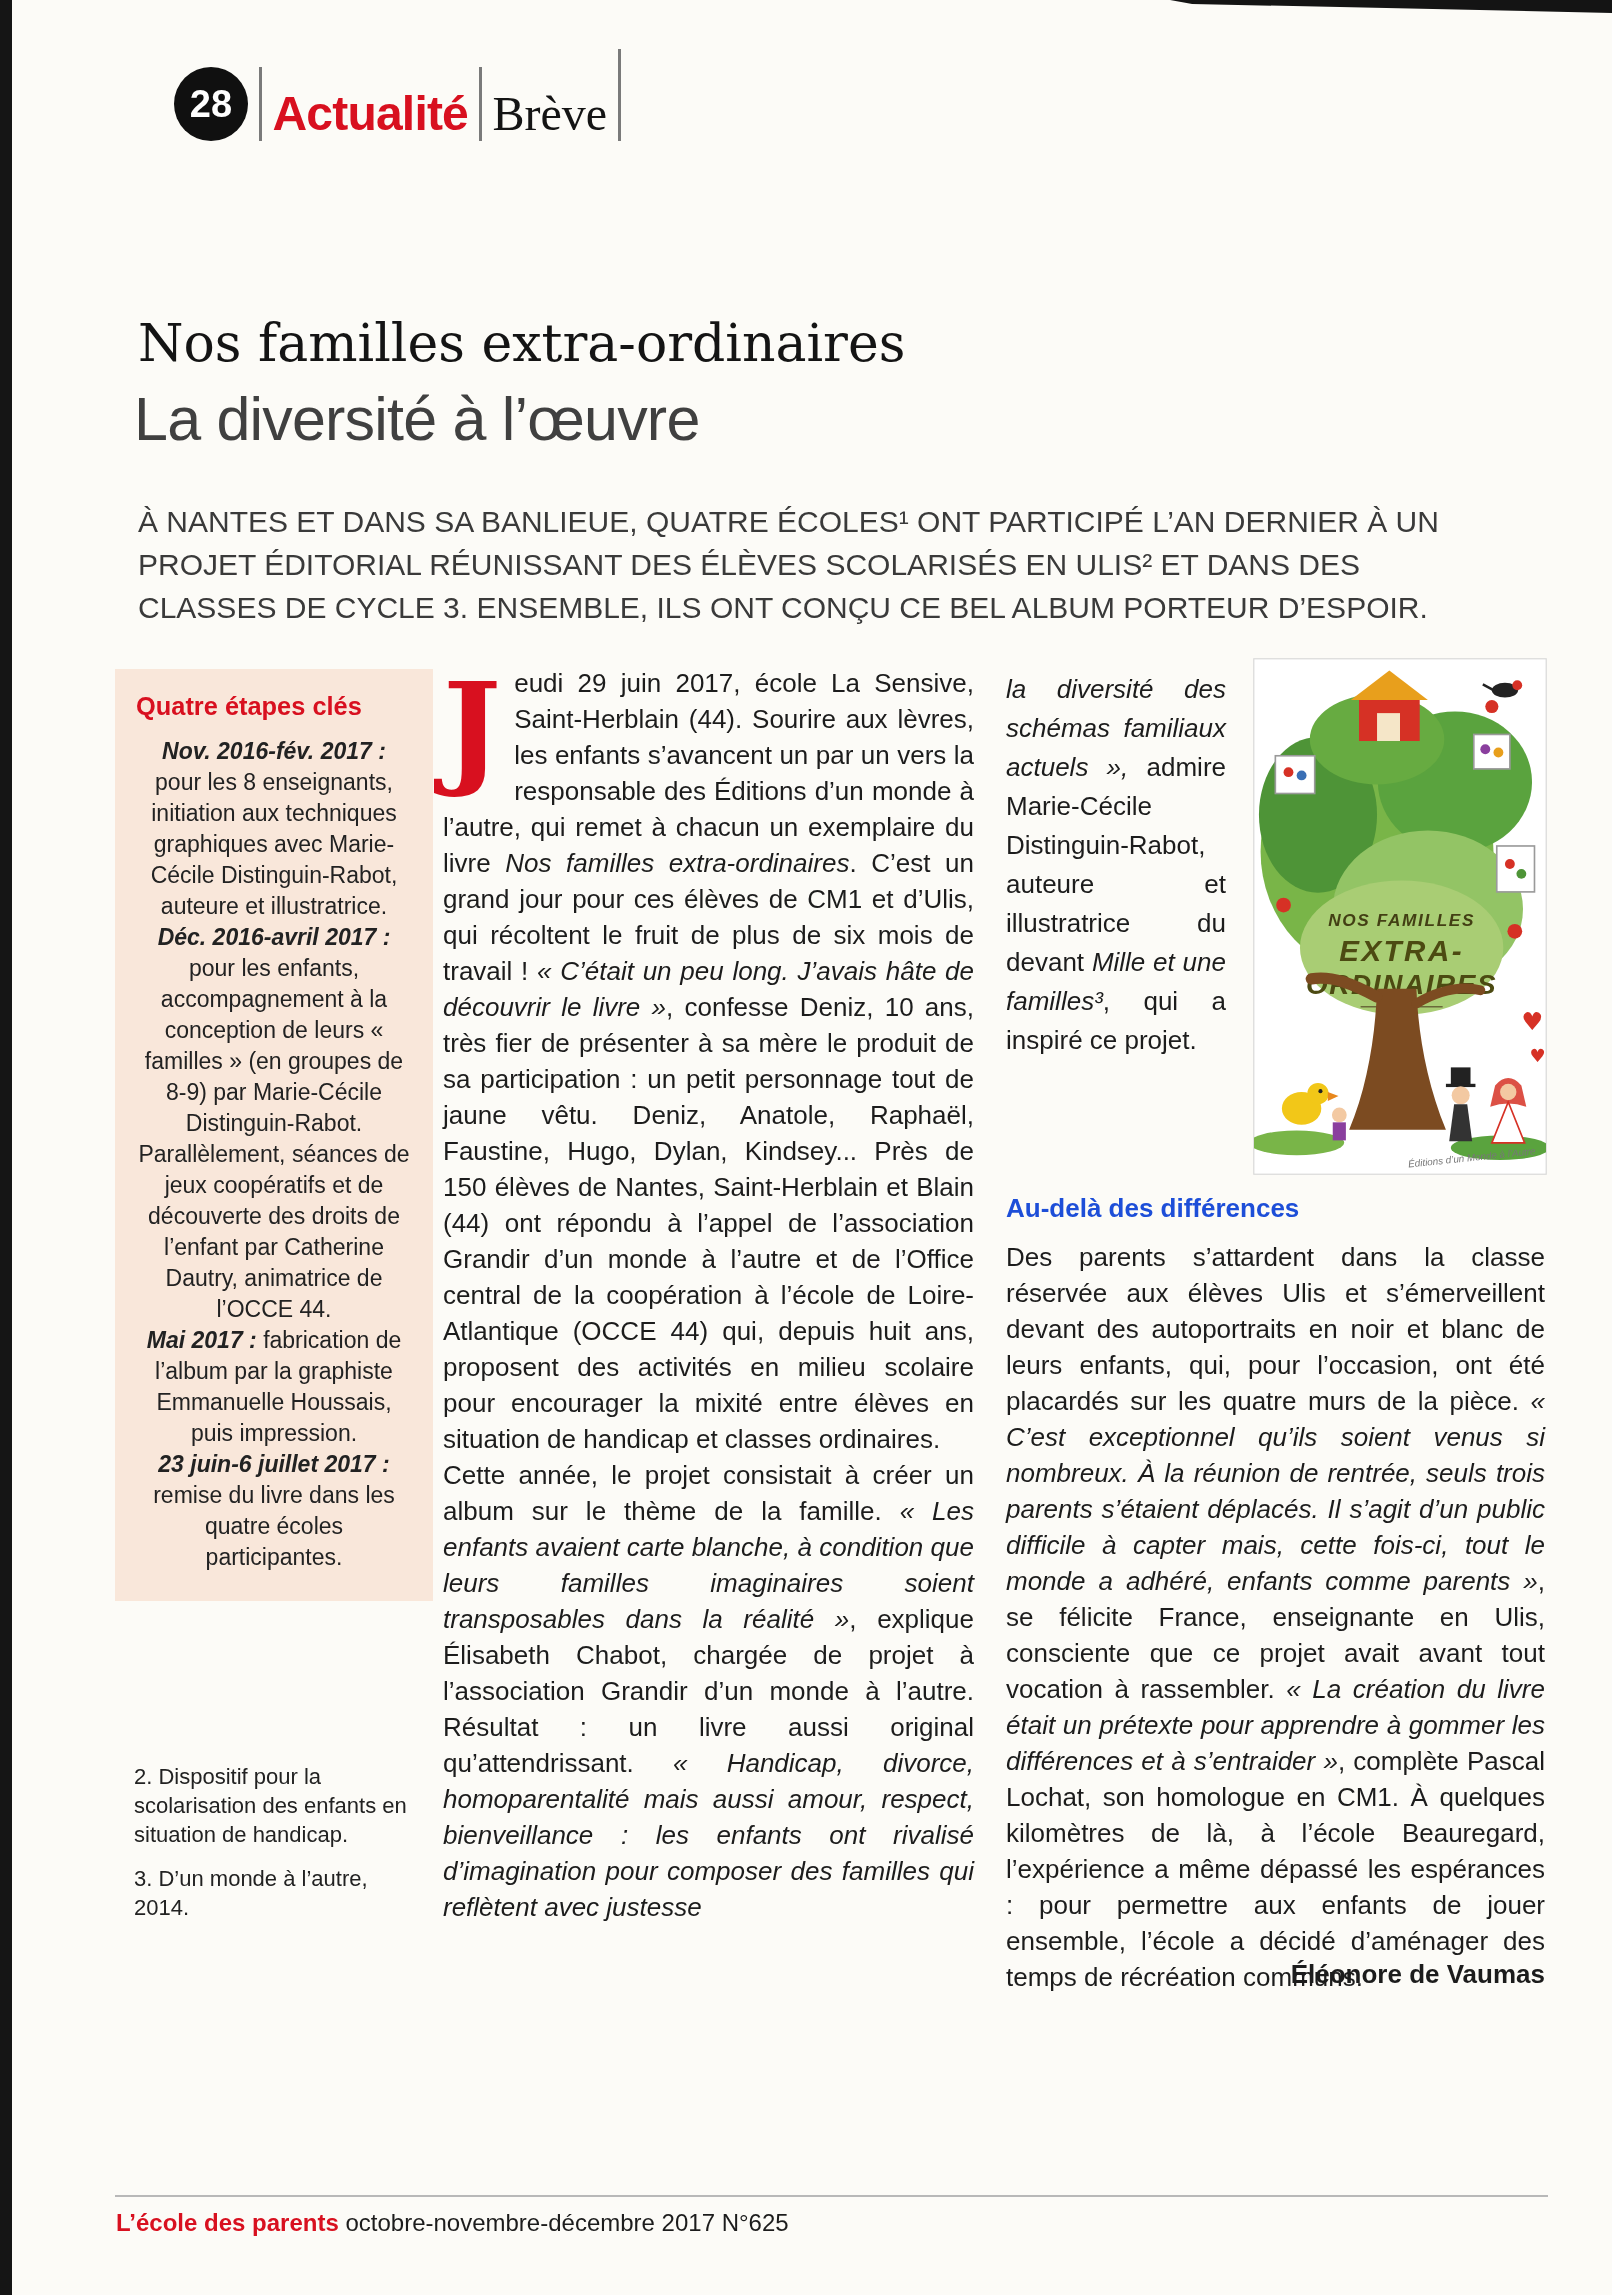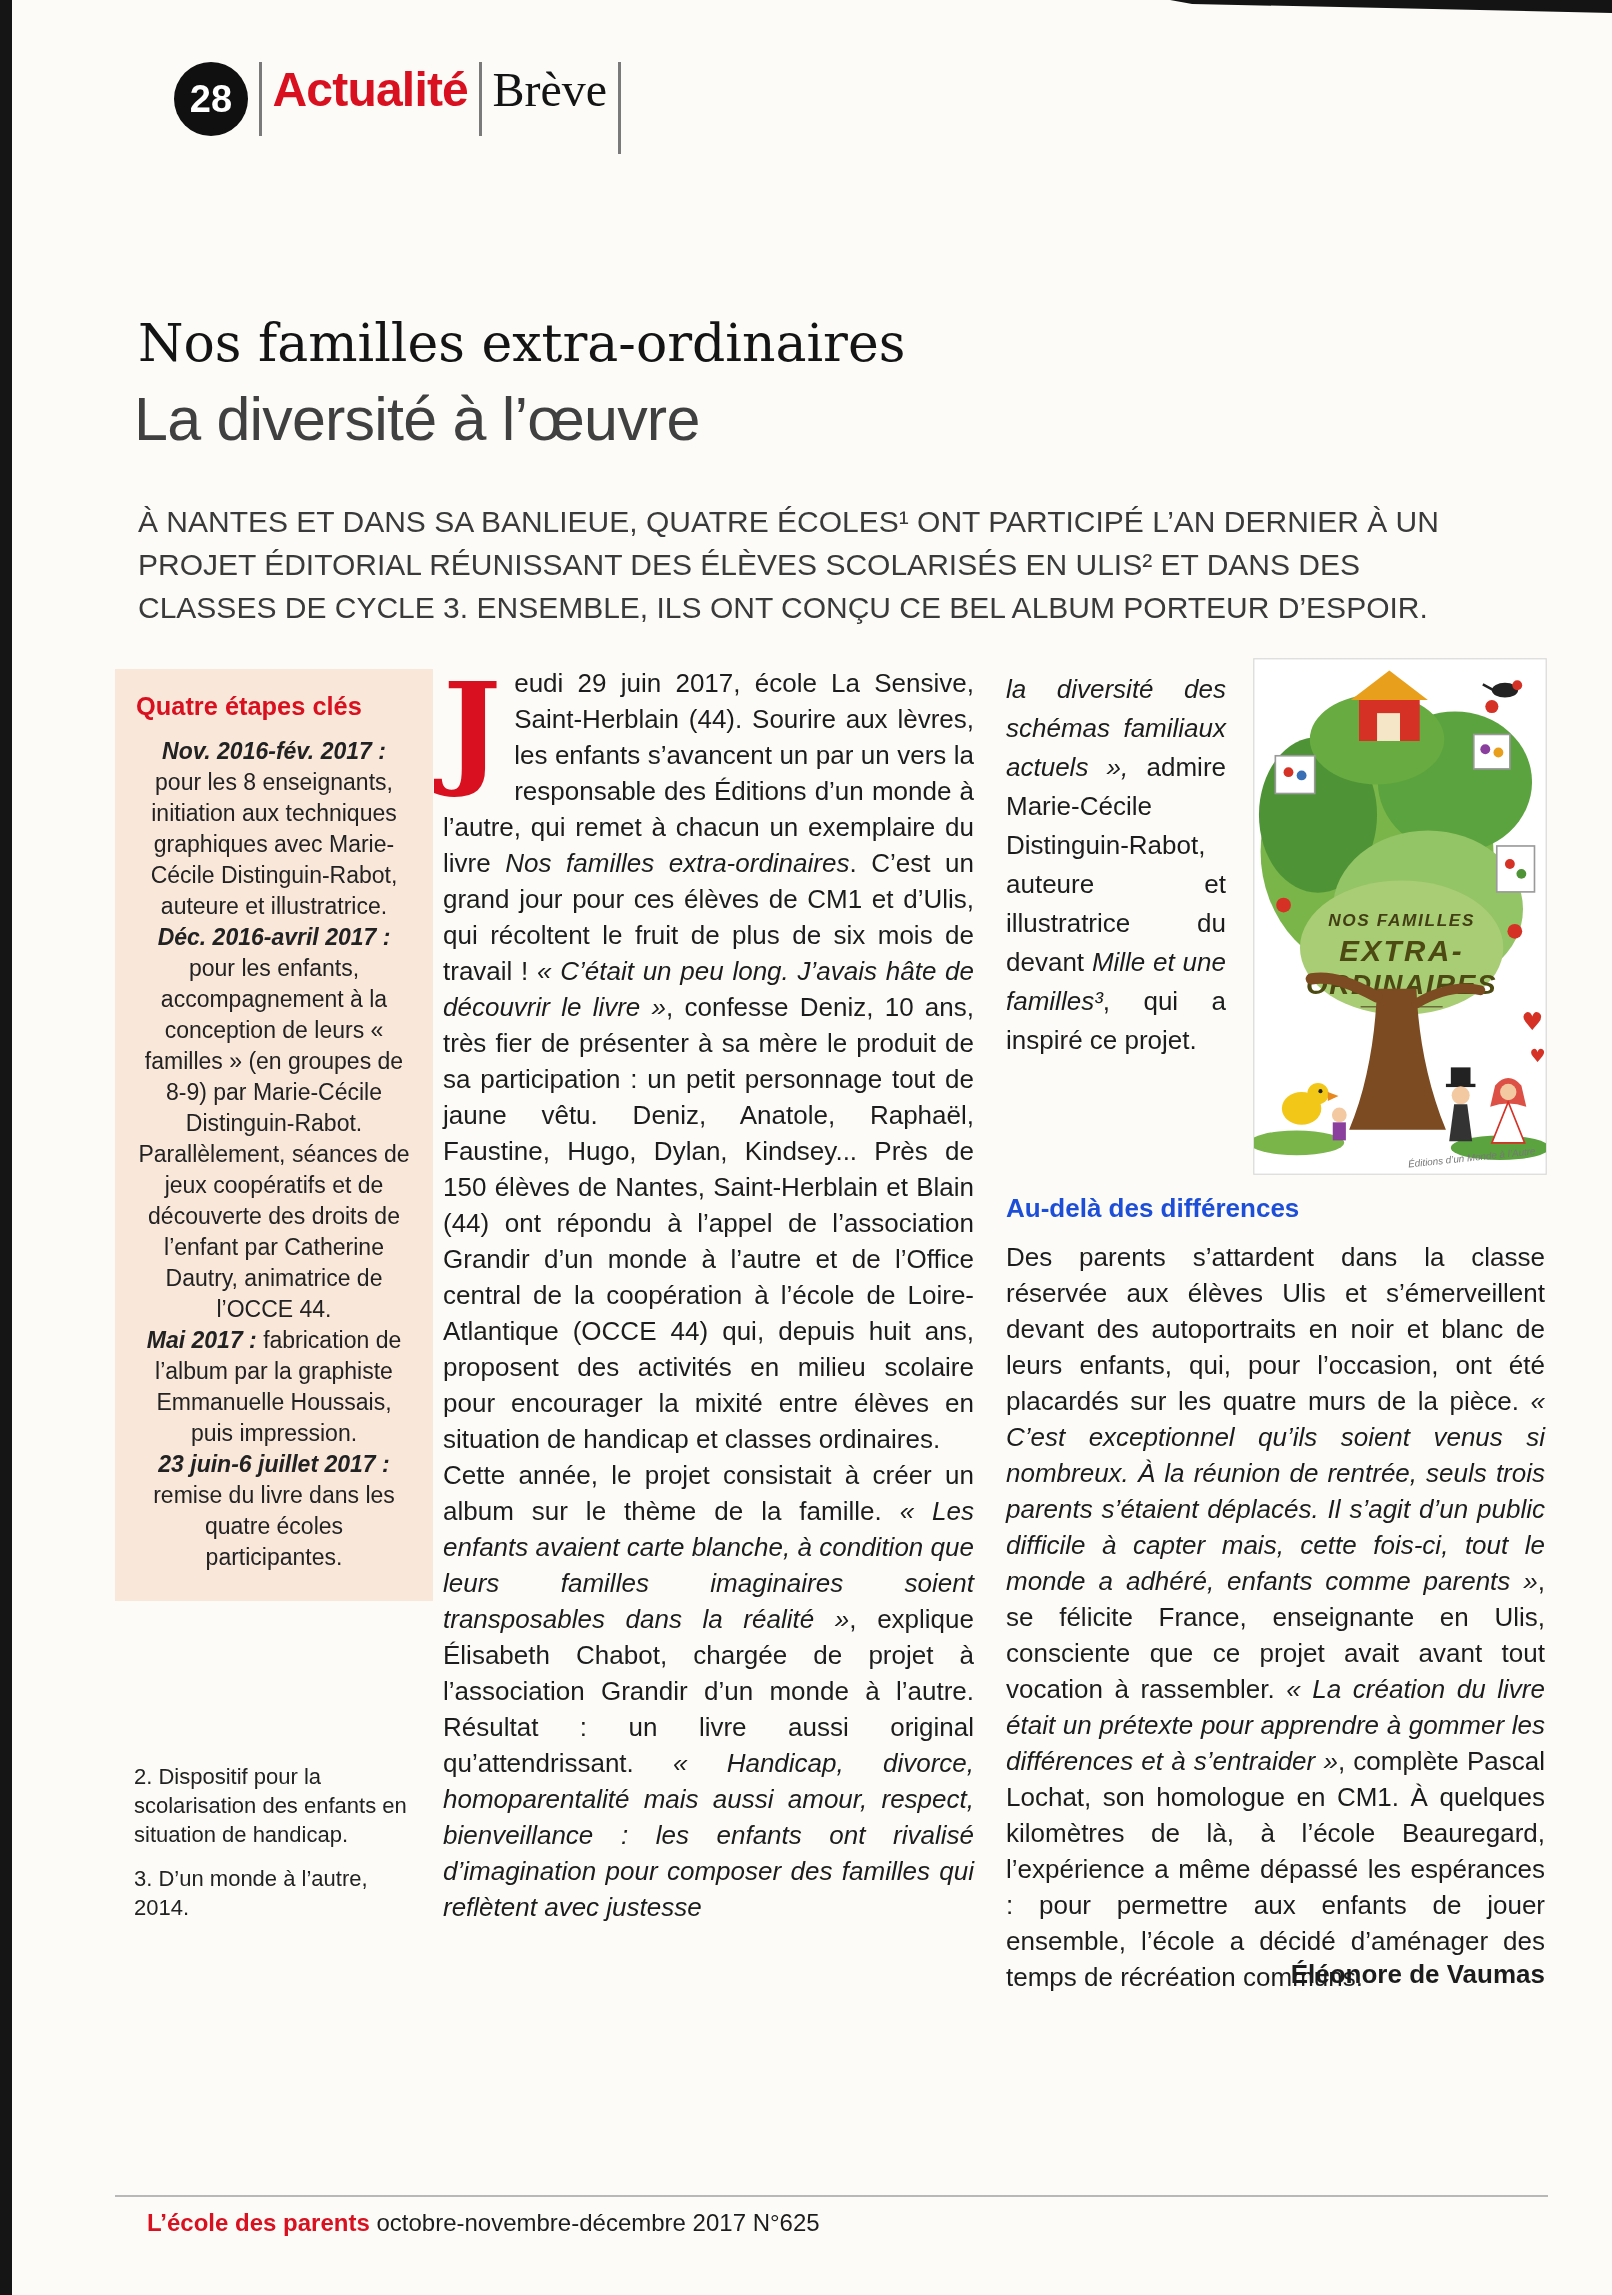--- a/index.html
+++ b/index.html
@@ -7,21 +7,21 @@
     position:relative; width:1613px; height:2295px; background:#fcfbf7;
     font-family:"Liberation Sans", sans-serif; color:#1c1c1c; overflow:hidden;
     margin:0 auto;
   }
   
   .scan-left { position:absolute; left:0; top:0; width:12.3px; height:100%; background:#151515; }
   .scan-topright { position:absolute; right:0; top:0; width:443px; height:13px; background:#141414;
     clip-path:polygon(0 0, 100% 0, 100% 100%, 5% 30%); }
 
   
-  .header { position:absolute; left:174px; top:62px; display:flex; align-items:flex-start; gap:11px; height:79px; }
+  .header { position:absolute; left:174px; top:62px; display:flex; align-items:flex-end; gap:11px; height:79px; }
   .pagenum-badge { width:74px; height:74px; background:#101010; border-radius:50%;
     color:#fff; font-size:38px; font-weight:bold; display:flex; align-items:center; justify-content:center; }
   .hsep { width:2.5px; height:74px; background:#7a7a7a; }
   .hsep.tall { height:92px; }
   .section-label { font-size:48px; font-weight:800; color:#d8101f; letter-spacing:-0.8px; }
   .subsection-label { font-family:"Liberation Serif", serif; font-size:48px; color:#141414; }
 
   
   .kicker { position:absolute; left:138px; top:313px; margin:0; font-family:"DejaVu Serif", serif;
     font-weight:400; font-size:52px; color:#141414; }
@@ -58,21 +58,21 @@
 
   .i { font-style:italic; }
 
   
   .book-cover { position:absolute; left:1254px; top:659px; width:292px; height:515px; margin:0;
     box-shadow:0 0 0 0.8px #d8d8d8; background:#fff;font-style:italic; }
   .book-cover svg { display:block; }
 
   
   .footer-rule { position:absolute; left:115px; top:2195px; width:1433px; height:1.6px; background:#b8b8b8; }
-  .footer { position:absolute; left:147px; top:2209px; font-size:24px; color:#1c1c1c; }
+  .footer { position:absolute; left:116px; top:2209px; font-size:24px; color:#1c1c1c; }
   .footer .mag { color:#d8101f; font-weight:bold; }
 </style>
 </head>
 <body>
 
 <div class="page">
 
   <div class="scan-left"></div>
   <div class="scan-topright"></div>
 

